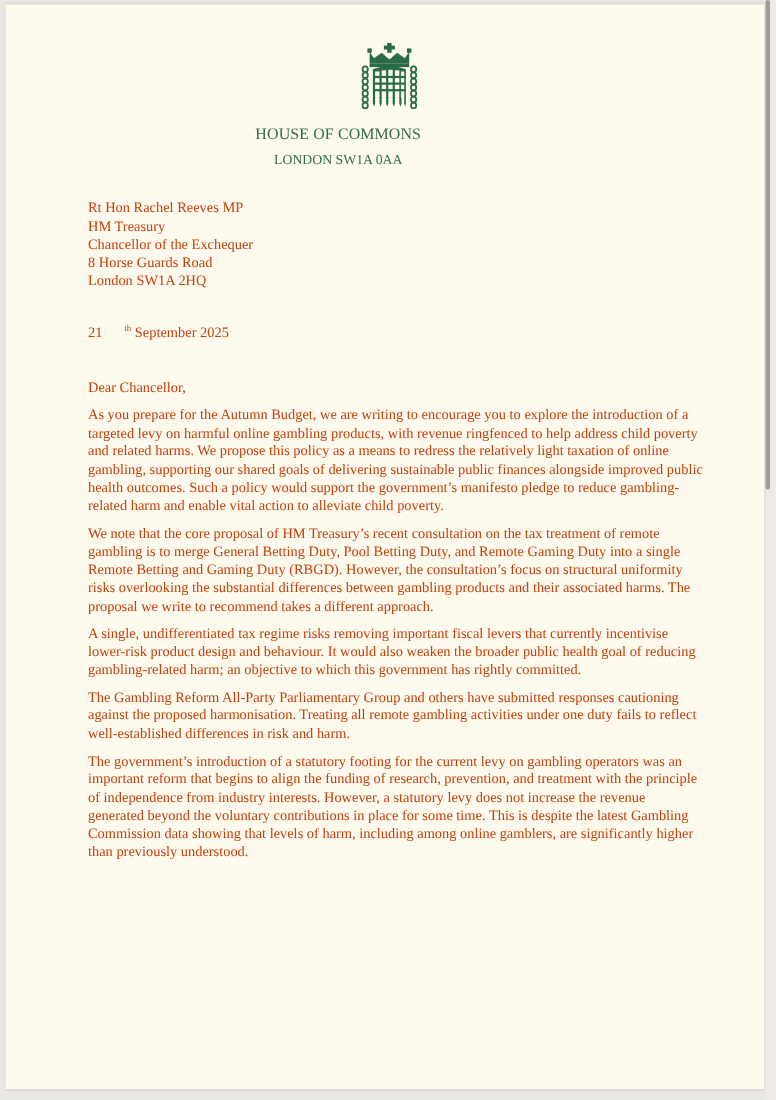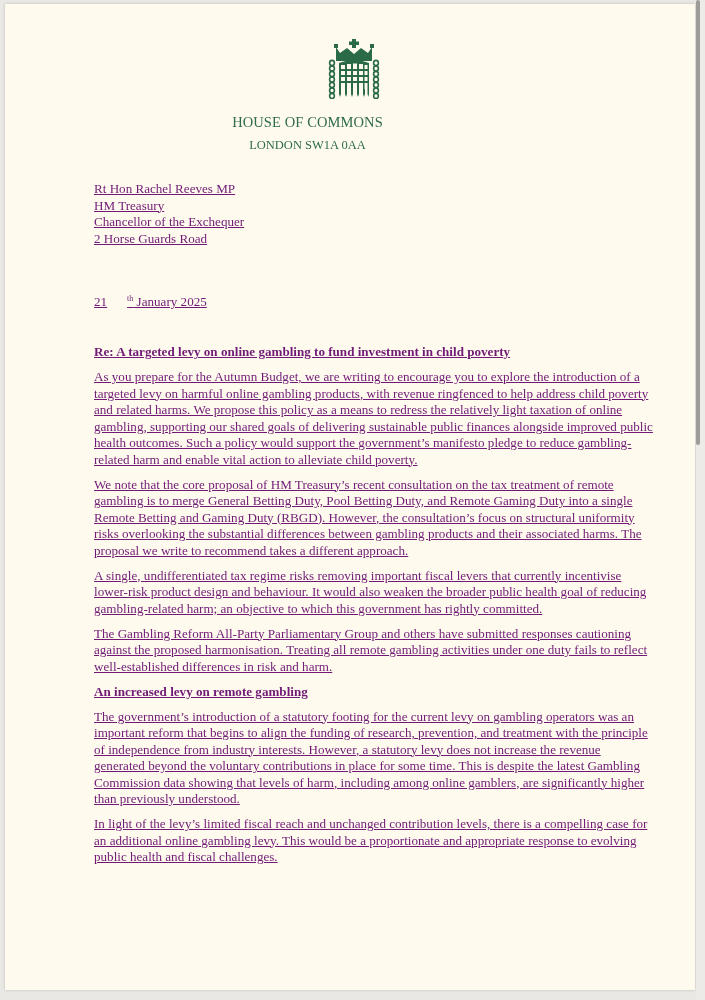--- a/index.html
+++ b/index.html
@@ -25,22 +25,22 @@
   .crest {
     position: absolute; left: 327px; top: 39px; width: 54px; height: 60px;
   }
   .org {
     position: absolute; left: 0; width: 615px; text-align: center;
     color: #2f6b4c; font-family: "Liberation Serif", serif;
   }
   .org-name { top: 114px; font-size: 14.5px; letter-spacing: 0.1px; }
   .org-addr { top: 138px; font-size: 12.5px; }
   .body-text {
-    position: absolute; left: 94px; width: 560px;
-    color: #701a75; font-size: 13.1px; line-height: 16.5px; text-decoration: underline;
+    position: absolute; left: 80px; width: 560px;
+    color: #c2410c; font-size: 13.1px; line-height: 16.5px;
   }
   .addr-block { top: 181px; }
   .addr-line { display: block; }
   .date { top: 294px; }
   .date sup { font-size: 8px; vertical-align: 5px; line-height: 0; padding-left: 20px; }
   .main { top: 344px; }
   .main p { margin: 0 0 8.5px 0; }
   .main h3 { margin: 0 0 8.5px 0; font-size: 13.1px; font-weight: bold; line-height: 16.5px; }
 </style>
 </head>
@@ -114,29 +114,28 @@
   </g>
 </svg>
 
 <div class="org org-name">HOUSE OF COMMONS</div>
 <div class="org org-addr">LONDON SW1A 0AA</div>
 
 <div class="body-text addr-block">
   <span class="addr-line">Rt Hon Rachel Reeves MP</span>
   <span class="addr-line">HM Treasury</span>
   <span class="addr-line">Chancellor of the Exchequer</span>
-  <span class="addr-line">2 Horse Guards Road</span>
+  <span class="addr-line">8 Horse Guards Road</span>
+  <span class="addr-line">London SW1A 2HQ</span>
 </div>
 
-<div class="body-text date"><span>21</span><sup>th</sup><span> January 2025</span></div>
+<div class="body-text date"><span>21</span><sup>th</sup><span> September 2025</span></div>
 
 <div class="body-text main">
-  <h3>Re: A targeted levy on online gambling to fund investment in child poverty</h3>
+  <p>Dear Chancellor,</p>
   <p>As you prepare for the Autumn Budget, we are writing to encourage you to explore the introduction of a targeted levy on harmful online gambling products, with revenue ringfenced to help address child poverty and related harms. We propose this policy as a means to redress the relatively light taxation of online gambling, supporting our shared goals of delivering sustainable public finances alongside improved public health outcomes. Such a policy would support the government’s manifesto pledge to reduce gambling-related harm and enable vital action to alleviate child poverty.</p>
 
   <p>We note that the core proposal of HM Treasury’s recent consultation on the tax treatment of remote gambling is to merge General Betting Duty, Pool Betting Duty, and Remote Gaming Duty into a single Remote Betting and Gaming Duty (RBGD). However, the consultation’s focus on structural uniformity risks overlooking the substantial differences between gambling products and their associated harms. The proposal we write to recommend takes a different approach.</p>
   <p>A single, undifferentiated tax regime risks removing important fiscal levers that currently incentivise lower-risk product design and behaviour. It would also weaken the broader public health goal of reducing gambling-related harm; an objective to which this government has rightly committed.</p>
   <p>The Gambling Reform All-Party Parliamentary Group and others have submitted responses cautioning against the proposed harmonisation. Treating all remote gambling activities under one duty fails to reflect well-established differences in risk and harm.</p>
 
-  <h3>An increased levy on remote gambling</h3>
   <p>The government’s introduction of a statutory footing for the current levy on gambling operators was an important reform that begins to align the funding of research, prevention, and treatment with the principle of independence from industry interests. However, a statutory levy does not increase the revenue generated beyond the voluntary contributions in place for some time. This is despite the latest Gambling Commission data showing that levels of harm, including among online gamblers, are significantly higher than previously understood.</p>
-  <p>In light of the levy’s limited fiscal reach and unchanged contribution levels, there is a compelling case for an additional online gambling levy. This would be a proportionate and appropriate response to evolving public health and fiscal challenges.</p>
 </div>
 
 </body></html>

